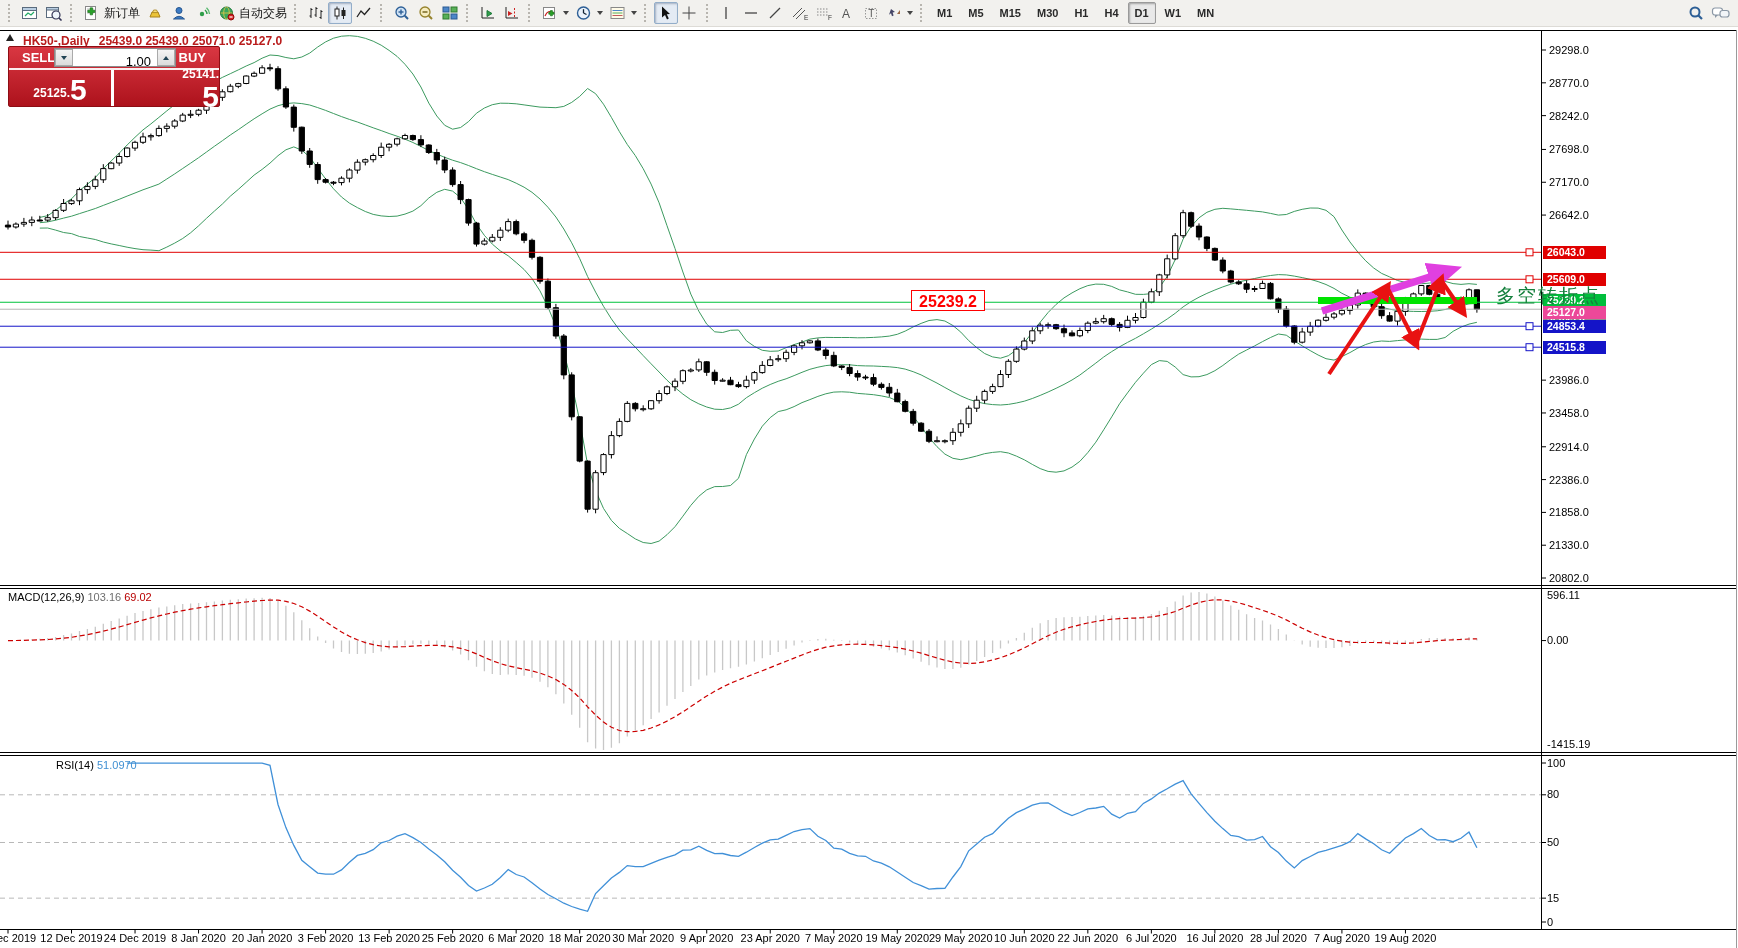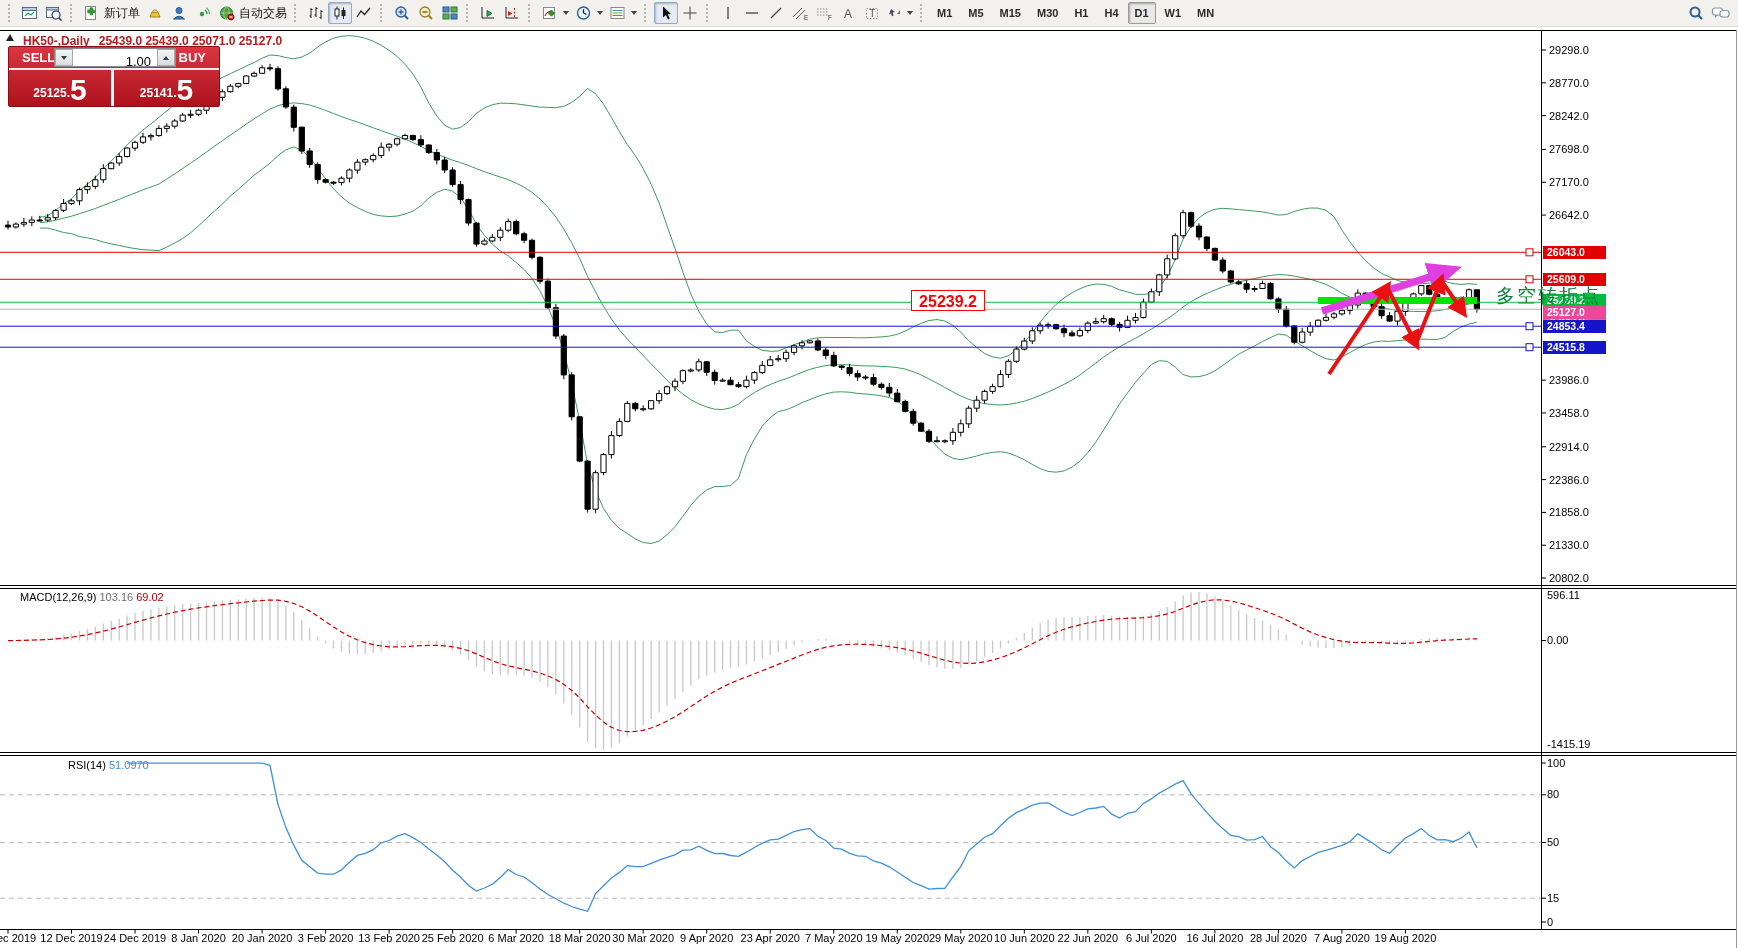--- a/index.html
+++ b/index.html
@@ -3,21 +3,21 @@
 <meta charset="utf-8">
 <style>
   html,body{margin:0;padding:0;background:#fff;}
   #app{position:relative;width:1738px;height:948px;background:#fff;overflow:hidden;
        font-family:"Liberation Sans",sans-serif;}
   
   #toolbar{position:absolute;top:0;left:0;width:1738px;height:27px;background:#f2f1ee;
            border-bottom:1px solid #dddbd6;display:flex;align-items:center;padding:0 4px;
            box-sizing:border-box;z-index:6;}
   .grip{width:4px;height:18px;margin:0 4px;border-left:2px dotted #b8b5af;}
-  .tb{height:22px;min-width:24px;padding:0 2px;display:flex;align-items:center;justify-content:center;
+  .tb{height:22px;min-width:24px;padding:0 2px;display:flex;align-items:center;justify-content:space-between;
       gap:3px;border:1px solid transparent;border-radius:2px;box-sizing:border-box;}
   .tb.pressed{background:#e4ebf4;border-color:#93adc9;box-shadow:inset 1px 1px 2px rgba(50,70,100,.35);}
   .tb .lbl{font-size:12px;color:#151515;white-space:nowrap;}
   .caret{width:0;height:0;border-left:3px solid transparent;border-right:3px solid transparent;
          border-top:4px solid #444;margin-left:1px;}
   .tf{font-size:11px;font-weight:bold;color:#2a2a2a;height:20px;padding:0 6px;display:flex;
       align-items:center;border:1px solid transparent;border-radius:2px;}
   .tf.pressed{background:#e9e9e9;border-color:#9a9a9a;box-shadow:inset 1px 1px 2px rgba(0,0,0,.3);}
   #tbright{margin-left:auto;display:flex;align-items:center;}
   
@@ -36,25 +36,25 @@
   #vdiv{position:absolute;left:102px;top:23px;width:3px;bottom:0;background:#fff;}
   #vol{position:absolute;left:45px;top:1px;width:122px;height:19px;background:#fff;
        border:1px solid #8a8a8a;display:flex;box-sizing:border-box;}
   .volbtn{width:18px;background:linear-gradient(#f4f4f4,#dcdcdc);border:1px solid #aaa;
           display:flex;align-items:center;justify-content:center;box-sizing:border-box;}
   .cdown{width:0;height:0;border-left:3px solid transparent;border-right:3px solid transparent;border-top:4px solid #245;}
   .cup{width:0;height:0;border-left:3px solid transparent;border-right:3px solid transparent;border-bottom:4px solid #245;}
   #volval{flex:1;font-size:13px;color:#000;text-align:right;padding:5px 6px 0 0;}
   .price{position:absolute;top:24px;bottom:0;display:flex;align-items:flex-end;justify-content:center;
          color:#fff;padding-bottom:3px;}
-  #sellprice{left:0;width:102px;} #buyprice{left:105px;right:0;}
+  #sellprice{left:0;width:102px;} #buyprice{left:105px;right:0;flex-direction:column;}
   .pm{font-size:12px;font-weight:bold;line-height:20px;}
   .pb{font-size:30px;font-weight:bold;line-height:26px;}
   
-  .indlbl{position:absolute;left:20px;font-size:11px;color:#000;z-index:3;white-space:nowrap;text-align:right;}
+  .indlbl{position:absolute;left:8px;font-size:11px;color:#000;z-index:3;white-space:nowrap;text-align:right;}
   #macdlbl{top:591px;} #rsilbl{top:759px;margin-left:48px;}
   .v-sil{color:#6f6f6f;} .v-red{color:#b80000;} .v-blu{color:#3f8fd2;}
   
   #pricetag{position:absolute;left:911px;top:290px;width:74px;height:21px;z-index:3;
             border:1px solid #ff0000;background:#fff;color:#ff0000;font-size:16px;font-weight:bold;
             text-align:center;line-height:21px;box-sizing:border-box;}
   #cnnote{position:absolute;left:1496px;top:283px;z-index:3;color:#15803d;font-size:19px;
           font-weight:normal;letter-spacing:2px;white-space:nowrap;}
   
   .lvl{position:absolute;left:1543px;width:63px;height:13px;font-size:10.5px;font-weight:bold;

